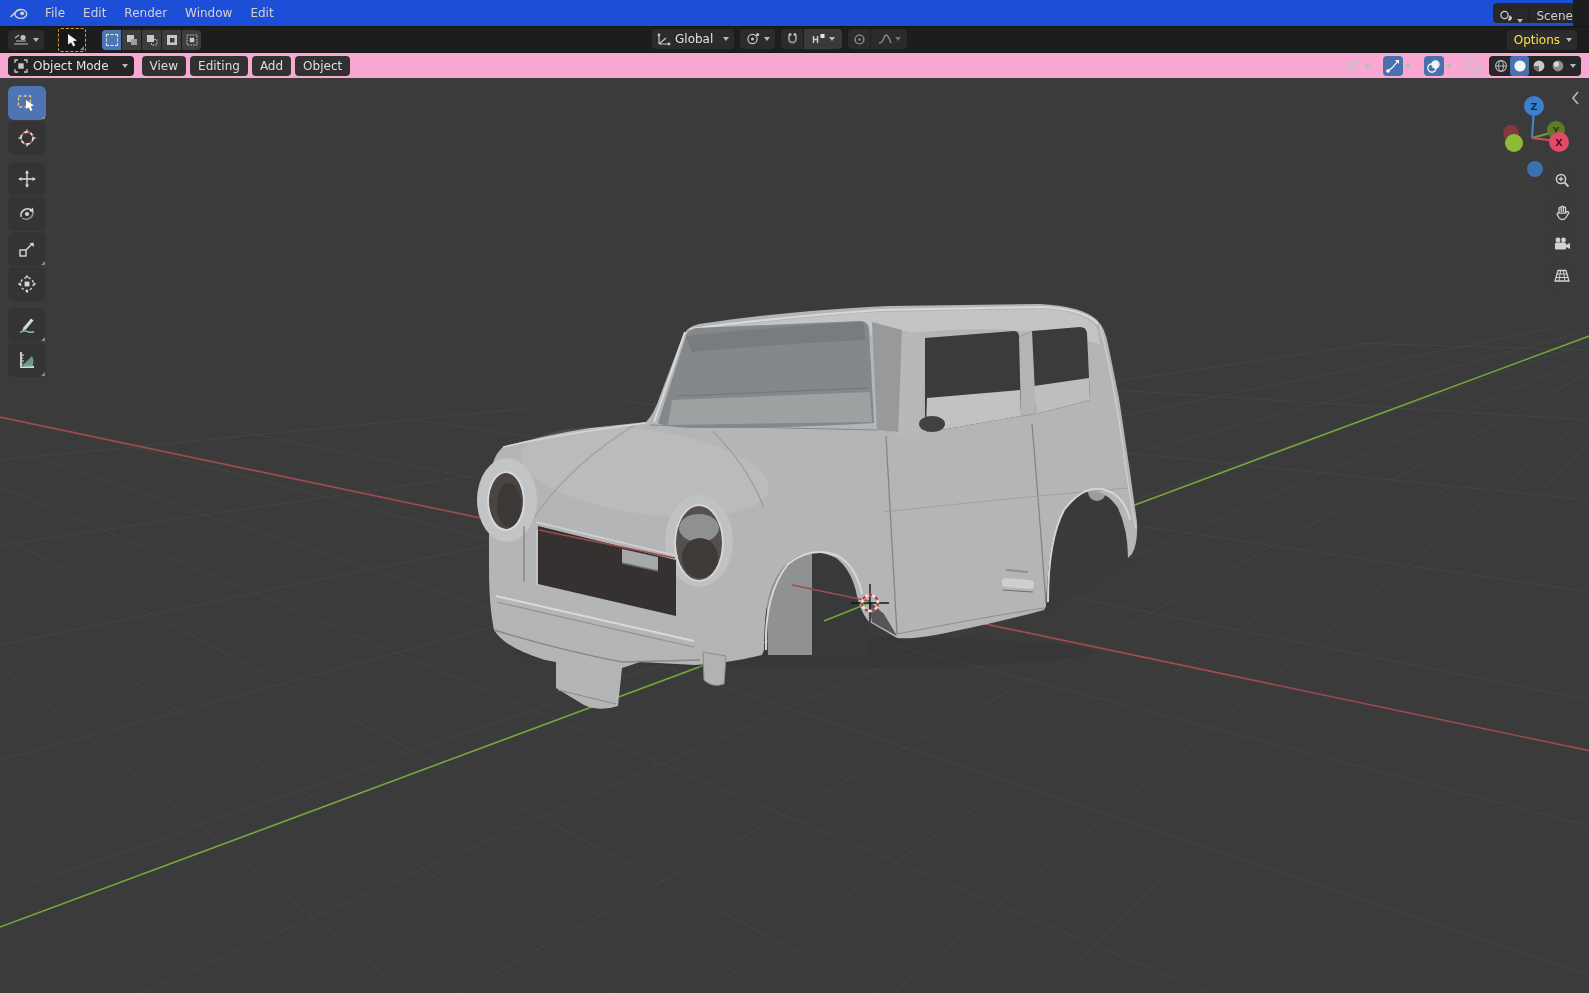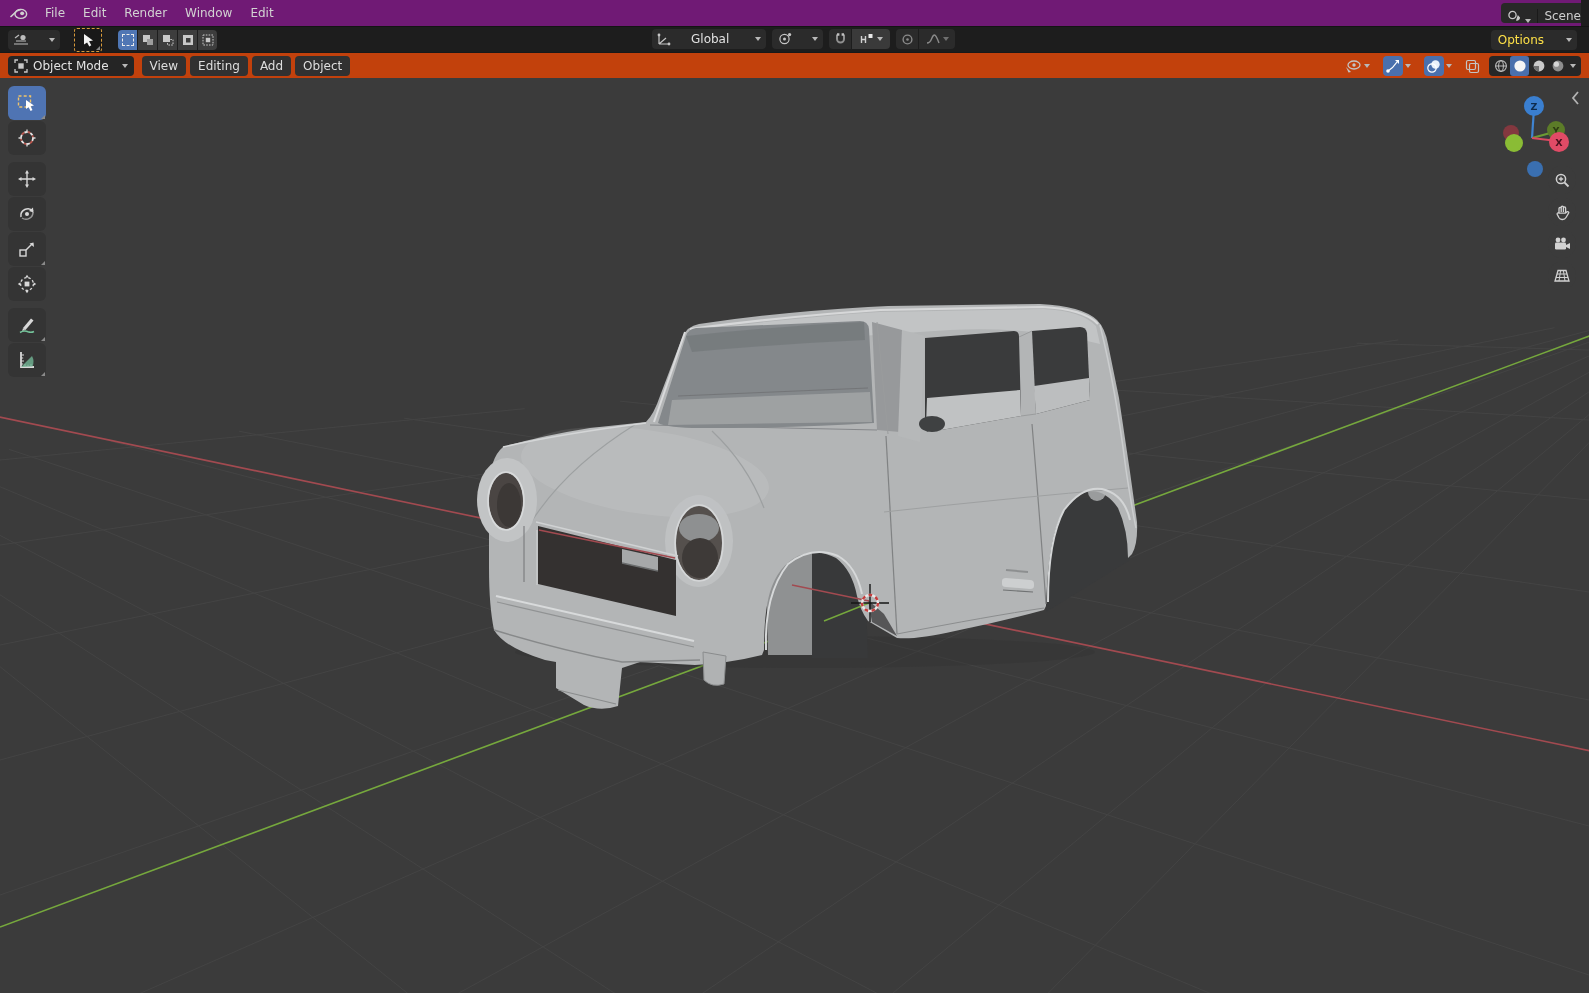--- a/index.html
+++ b/index.html
@@ -2,44 +2,44 @@
 <html><head>
 <meta charset="utf-8">
 <style>
   html,body{margin:0;padding:0}
   body{
     width:1589px;height:993px;position:relative;overflow:hidden;
     background:#1d1d1d;font-family:"DejaVu Sans",sans-serif;font-size:12px;color:#cfcfcf;
     -webkit-font-smoothing:antialiased;
   }
   
-  .topbar{position:absolute;top:0;left:0;right:8px;height:26px;display:flex;align-items:center;background:#701a75;}
+  .topbar{position:absolute;top:0;left:0;right:16px;height:26px;display:flex;align-items:center;background:#1d4ed8;}
   .logo{width:18px;height:14px;margin:0 8px 0 10px;flex:none}
   .menu-item{padding:3px 9px;border-radius:4px;color:#d2d2d2;cursor:default;white-space:nowrap}
   .tabs{display:flex;align-items:flex-end;height:26px;margin-left:16px}
   .tab{padding:4px 13px 5px;margin-right:1px;border-radius:5px 5px 0 0;background:#212121;color:#9e9e9e;white-space:nowrap}
   .tab.active{background:#3a3a3a;color:#fdfdfd}
   .tab.add{padding:4px 8px 5px;color:#b5b5b5;background:transparent;font-size:13px}
   .scene-widget{margin-left:auto;display:flex;align-items:flex-end;height:20px;background:#282828;border-radius:4px 0 0 4px;padding:0 0 0 6px;overflow:hidden;max-width:95px;flex:none}
   .scene-widget .divider{width:1px;height:14px;background:#1a1a1a;margin:0 6px}
   
   .row2{position:absolute;top:26px;left:0;right:0;height:26px;background:#1d1d1d;border-top:1px solid #141414;display:flex;align-items:center}
-  .widget{display:flex;align-items:center;height:20px;background:#2b2b2b;border-radius:4px;padding:0 5px;gap:20px}
+  .widget{display:flex;align-items:center;height:20px;background:#2b2b2b;border-radius:4px;padding:0 5px;gap:4px}
   .btn-group{display:flex;height:20px;border-radius:4px;overflow:hidden}
   .mode-btn{width:19px;height:20px;background:#3d3d3d;display:flex;align-items:center;justify-content:center;margin-right:1px}
   .mode-btn:last-child{margin-right:0}
   .mode-btn.active{background:#4f76b4}
   .active-tool{width:26px;height:22px;border:1.5px dashed #d79a3c;border-radius:3px;display:flex;align-items:center;justify-content:center;background:rgba(0,0,0,.15);position:relative}
   .corner-tri{position:absolute;right:1px;bottom:1px;width:0;height:0;border-left:4px solid transparent;border-bottom:4px solid #8a8a8a}
   .caret{width:0;height:0;border-left:3.5px solid transparent;border-right:3.5px solid transparent;border-top:4.5px solid #b8b8b8;flex:none}
   .caret.dim{border-top-color:#6f6f6f}
   .center-tools{position:absolute;left:652px;top:2px;display:flex;align-items:center;gap:6px}
   .options{position:absolute;right:12px;top:3px}
   
-  .vheader{position:absolute;top:52px;left:0;right:0;height:26px;background:#c2410c;border-top:1px solid #191919;display:flex;align-items:center}
+  .vheader{position:absolute;top:52px;left:0;right:0;height:26px;background:#f9a8d4;border-top:1px solid #191919;display:flex;align-items:center}
   .vh-menu{height:20px;display:flex;align-items:center;padding:0 8px;border-radius:4px;background:#313131;margin-right:4px;color:#dedede;white-space:nowrap}
   .modesel{display:flex;align-items:center;gap:5px;height:20px;background:#252525;border-radius:4px;padding:0 6px;margin:0 8px 0 8px}
   .vh-right{margin-left:auto;display:flex;align-items:center;gap:7px;margin-right:8px}
   .icon-toggle{display:flex;align-items:center;gap:2px;height:20px;padding:0 3px;border-radius:4px}
   .icon-btn{width:20px;height:20px;display:flex;align-items:center;justify-content:center;border-radius:4px}
   .icon-btn.on{background:#4a70ad}
   .shading-group{display:flex;align-items:center;height:20px;background:#272727;border-radius:4px;padding:0 2px}
   .shading-group .icon-btn{width:19px;border-radius:3px}
   
   .viewport{position:absolute;top:78px;left:0;right:0;bottom:0;background:#3b3b3b}

